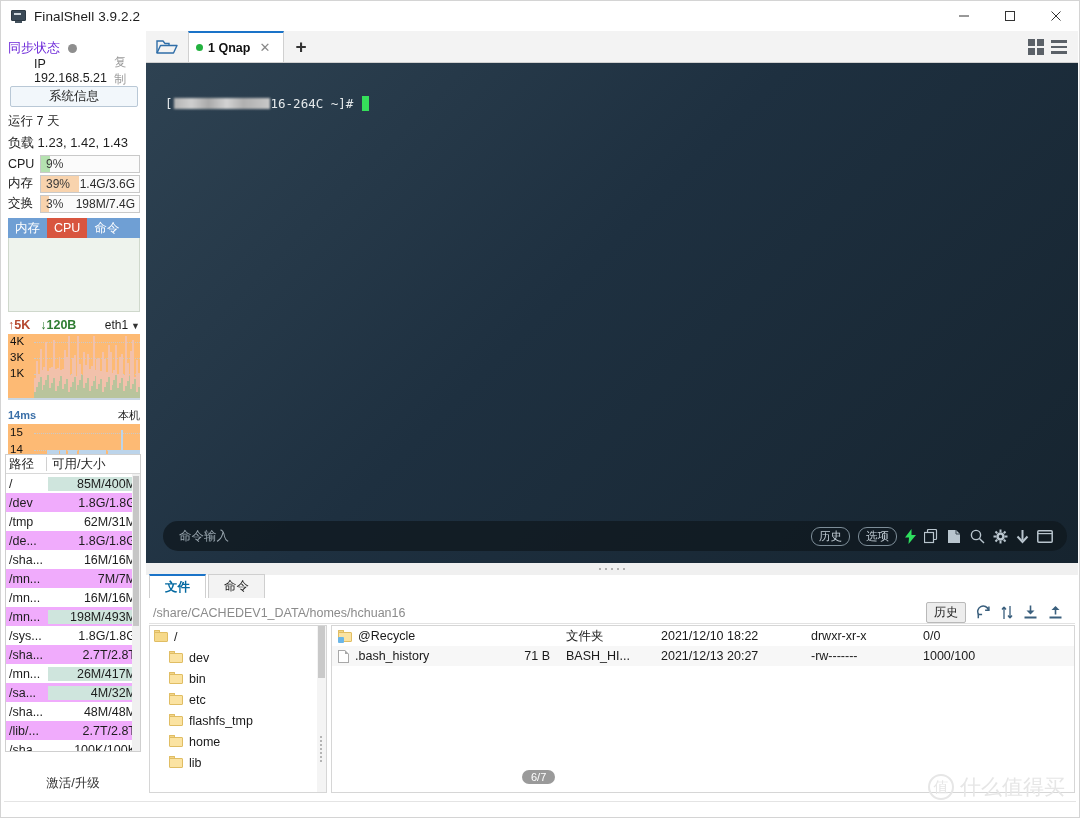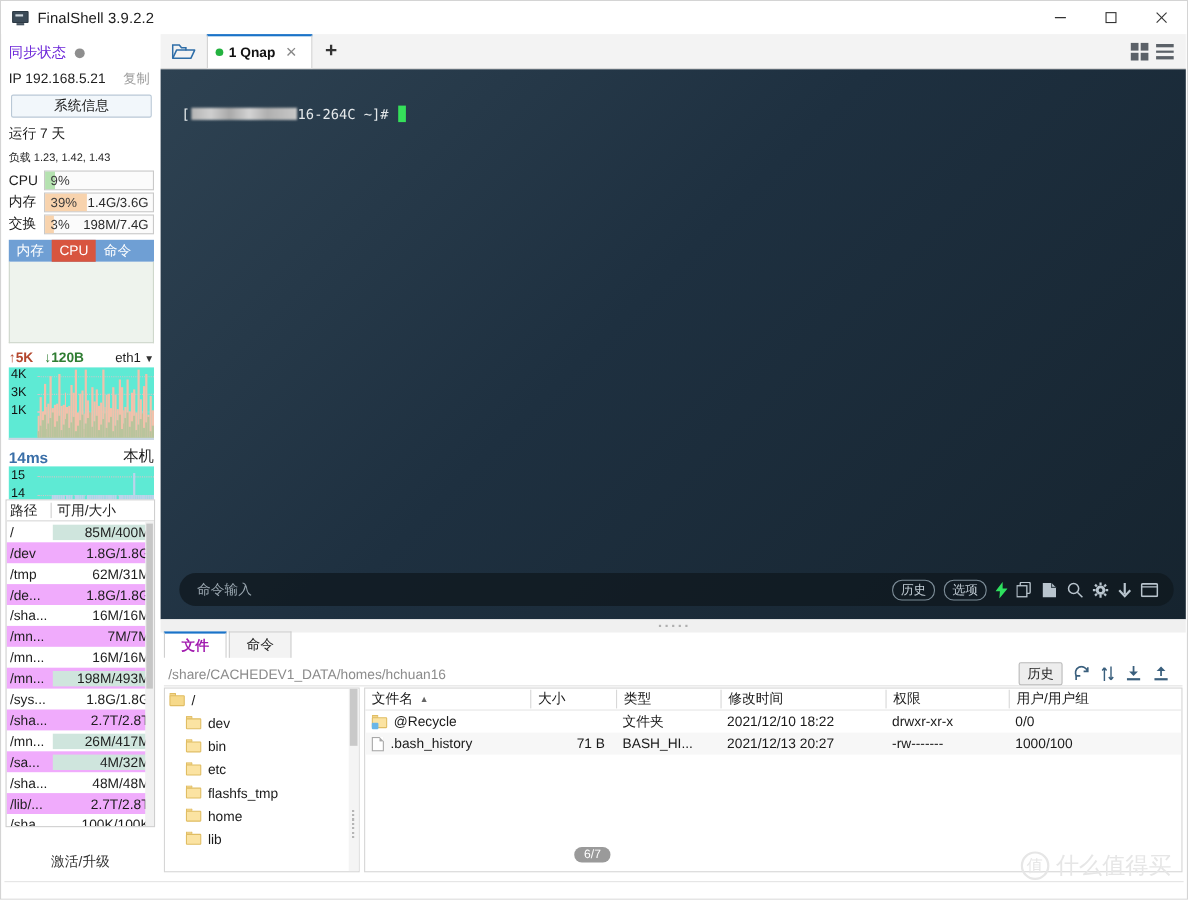--- a/index.html
+++ b/index.html
@@ -58,33 +58,33 @@
   }
   .sb-row { display: flex; align-items: center; padding: 0 4px; }
 
   .sync-row { height: 24px; margin-top: 3px; }
   .sync-label { font-size: 13px; color: #6d28d9; }
   .sync-dot {
     width: 9px; height: 9px; border-radius: 50%;
     background: #8e8e8e; margin-left: 8px;
   }
 
-  .ip-row { height: 22px; }
+  .ip-row { height: 22px; margin-left: 26px; }
   .ip-text { font-size: 12.5px; color: #1d1d1d; }
   .ip-copy { margin-left: auto; font-size: 12px; color: #9a9a9a; margin-right: 4px; }
 
   .sysinfo-btn {
     margin: 4px 6px 4px 6px; height: 21px;
     border: 1px solid #b9c8d6; background: #f2f7fb;
     display: flex; align-items: center; justify-content: center;
     font-size: 12.5px; color: #1b1b1b; border-radius: 2px;
   }
 
   .uptime-row { height: 21px; font-size: 12.5px; }
-  .load-row { height: 21px; font-size: 10px; }
+  .load-row { height: 21px; font-size: 13px; }
 
   .meter {
     margin: 1px 4px; height: 19px; display: flex; align-items: center;
     font-size: 12.5px;
   }
   .meter .mlabel { width: 32px; color: #1d1d1d; }
   .meter .bar {
     position: relative; flex: 1; height: 18px;
     border: 1px solid #c9c9c9; background: #fbfbfb;
     display: flex; align-items: center;
@@ -121,41 +121,41 @@
     margin: 4px 4px 0 4px; height: 18px; display: flex; align-items: center;
     font-size: 12.5px;
   }
   .net-up { color: #b5472e; font-weight: bold; }
   .net-down { color: #2f7d32; font-weight: bold; margin-left: 10px; }
   .net-iface { margin-left: auto; color: #1d1d1d; font-size: 12px; }
   .caret { margin-left: 3px; font-size: 9px; color: #333; }
 
   .graph-wrap {
     position: relative; margin: 0 4px; height: 66px;
-    background: #5eead4; border-bottom: 2px solid #c9d6e2;
+    background: #fdba74; border-bottom: 2px solid #c9d6e2;
   }
   .graph-ylabels {
     position: absolute; left: 1px; top: 0; width: 24px; height: 100%;
     font-size: 11.5px; color: #111;
   }
   .graph-ylabels span { position: absolute; left: 1px; }
   .graph-plot {
     position: absolute; left: 26px; right: 0; top: 0; bottom: 0;
     overflow: hidden;
   }
   .gridline {
     position: absolute; left: 0; right: 0; height: 0;
     border-top: 1px dotted #c9c9c9;
   }
   .bars { position: absolute; left: 0; bottom: 0; width: 100%; height: 100%; display: flex; align-items: flex-end; }
   .bar-n { width: 2px; margin-right: 0px; }
 
   .lat-head {
-    margin: 6px 4px 0 4px; height: 18px; display: flex; align-items: flex-end;
-    font-size: 14px;
+    margin: 6px 4px 0 4px; height: 18px; display: flex; align-items: center;
+    font-size: 11px;
   }
   .lat-val { color: #3a6fa8; font-weight: bold; }
   .lat-host { margin-left: auto; color: #1d1d1d; }
 
   
   .disk-panel {
     position: absolute; left: 4px; top: 453px; width: 136px; height: 298px;
     border: 1px solid #cfcfcf; background: #ffffff; overflow: hidden;
   }
   .disk-head {
@@ -275,21 +275,21 @@
     position: absolute; left: 148px; top: 572px; height: 25px;
     display: flex; align-items: flex-end;
   }
   .ftab {
     height: 24px; min-width: 57px; background: #f3f3f3;
     border: 1px solid #cfcfcf; border-bottom: none;
     display: flex; align-items: center; justify-content: center;
     font-size: 12.5px; color: #222; margin-right: 2px;
   }
   .ftab.active {
-    background: #ffffff; border-top: 2px solid #1a73c8; color: #a21caf; font-weight: bold;
+    background: #ffffff; border-top: 2px solid #1a73c8; color: #0369a1; font-weight: bold;
   }
   .pathbar {
     position: absolute; left: 148px; top: 601px; width: 926px; height: 22px;
     display: flex; align-items: center;
     font-size: 12.5px; color: #8b8b8b;
     border-bottom: 1px solid #e2e2e2;
   }
   .pathbar .ptext { padding-left: 4px; }
   .path-tools { margin-left: auto; display: flex; align-items: center; gap: 10px; padding-right: 12px; }
   .path-pill {
@@ -988,31 +988,20 @@
     <span>lib</span>
   </div>
       </div>
     <div class="tree-scroll">
         <i></i>
         <div class="dots"></div>
       </div>
   </div>
 
   <div class="filelist">
-    <div class="fl-head">
-      <div class="ch col-name">
-        <span>文件名</span>
-          <span class="sort-arrow">▲</span>
-      </div>
-      <div class="ch col-size" style="text-align:left;padding-left:6px">大小</div>
-      <div class="ch col-type">类型</div>
-      <div class="ch col-time">修改时间</div>
-      <div class="ch col-perm">权限</div>
-      <div class="ch col-user">用户/用户组</div>
-    </div>
     <div id="file-rows">
         <div class="fl-row">
     <div class="col-name">
             <span class="folder-ico link">
               <span class="t"></span>
               <span class="b"></span>
             </span>
             <span>@Recycle</span>
           </div>
     <div class="col-size"></div>

